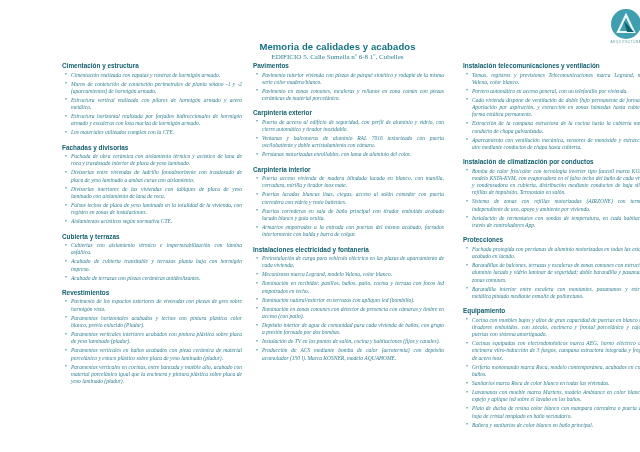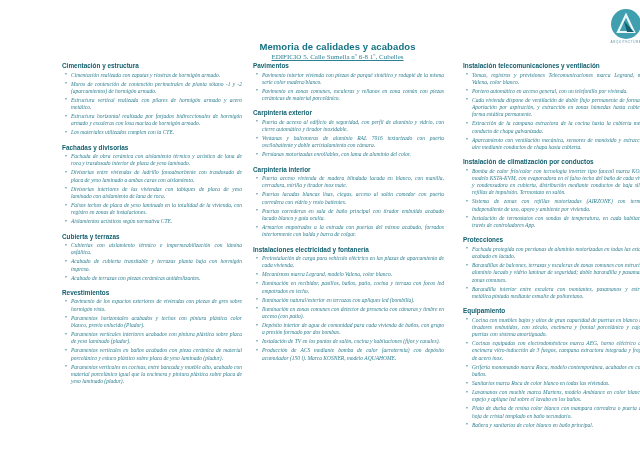--- a/index.html
+++ b/index.html
@@ -10,21 +10,21 @@
   }
   .page{position:absolute;inset:0;background:#ffffff;margin-left:35px;}
   .doc-title{
     position:absolute;top:41px;left:0;right:0;text-align:center;
     font-family:"Liberation Sans",sans-serif;font-weight:bold;
     font-size:9.5px;color:#157284;letter-spacing:.1px;
   }
   .doc-subtitle{
     position:absolute;top:53px;left:0;right:0;text-align:center;
     font-family:"Liberation Serif",serif;
-    font-size:7px;color:#2c8294;text-decoration:underline;
+    font-size:7px;color:#2c8294;
   }
   .logo{position:absolute;top:8px;left:575px;width:32px;height:32px;}
   .logo-caption{
     position:absolute;top:40px;left:567px;width:48px;text-align:center;
     font-family:"Liberation Sans",sans-serif;font-size:3px;letter-spacing:.6px;
     color:#5e99a4;
   }
   .col{position:absolute;top:60px;}
   .col-0{left:27px;width:180px;}
   .col-1{left:218px;width:191px;}

